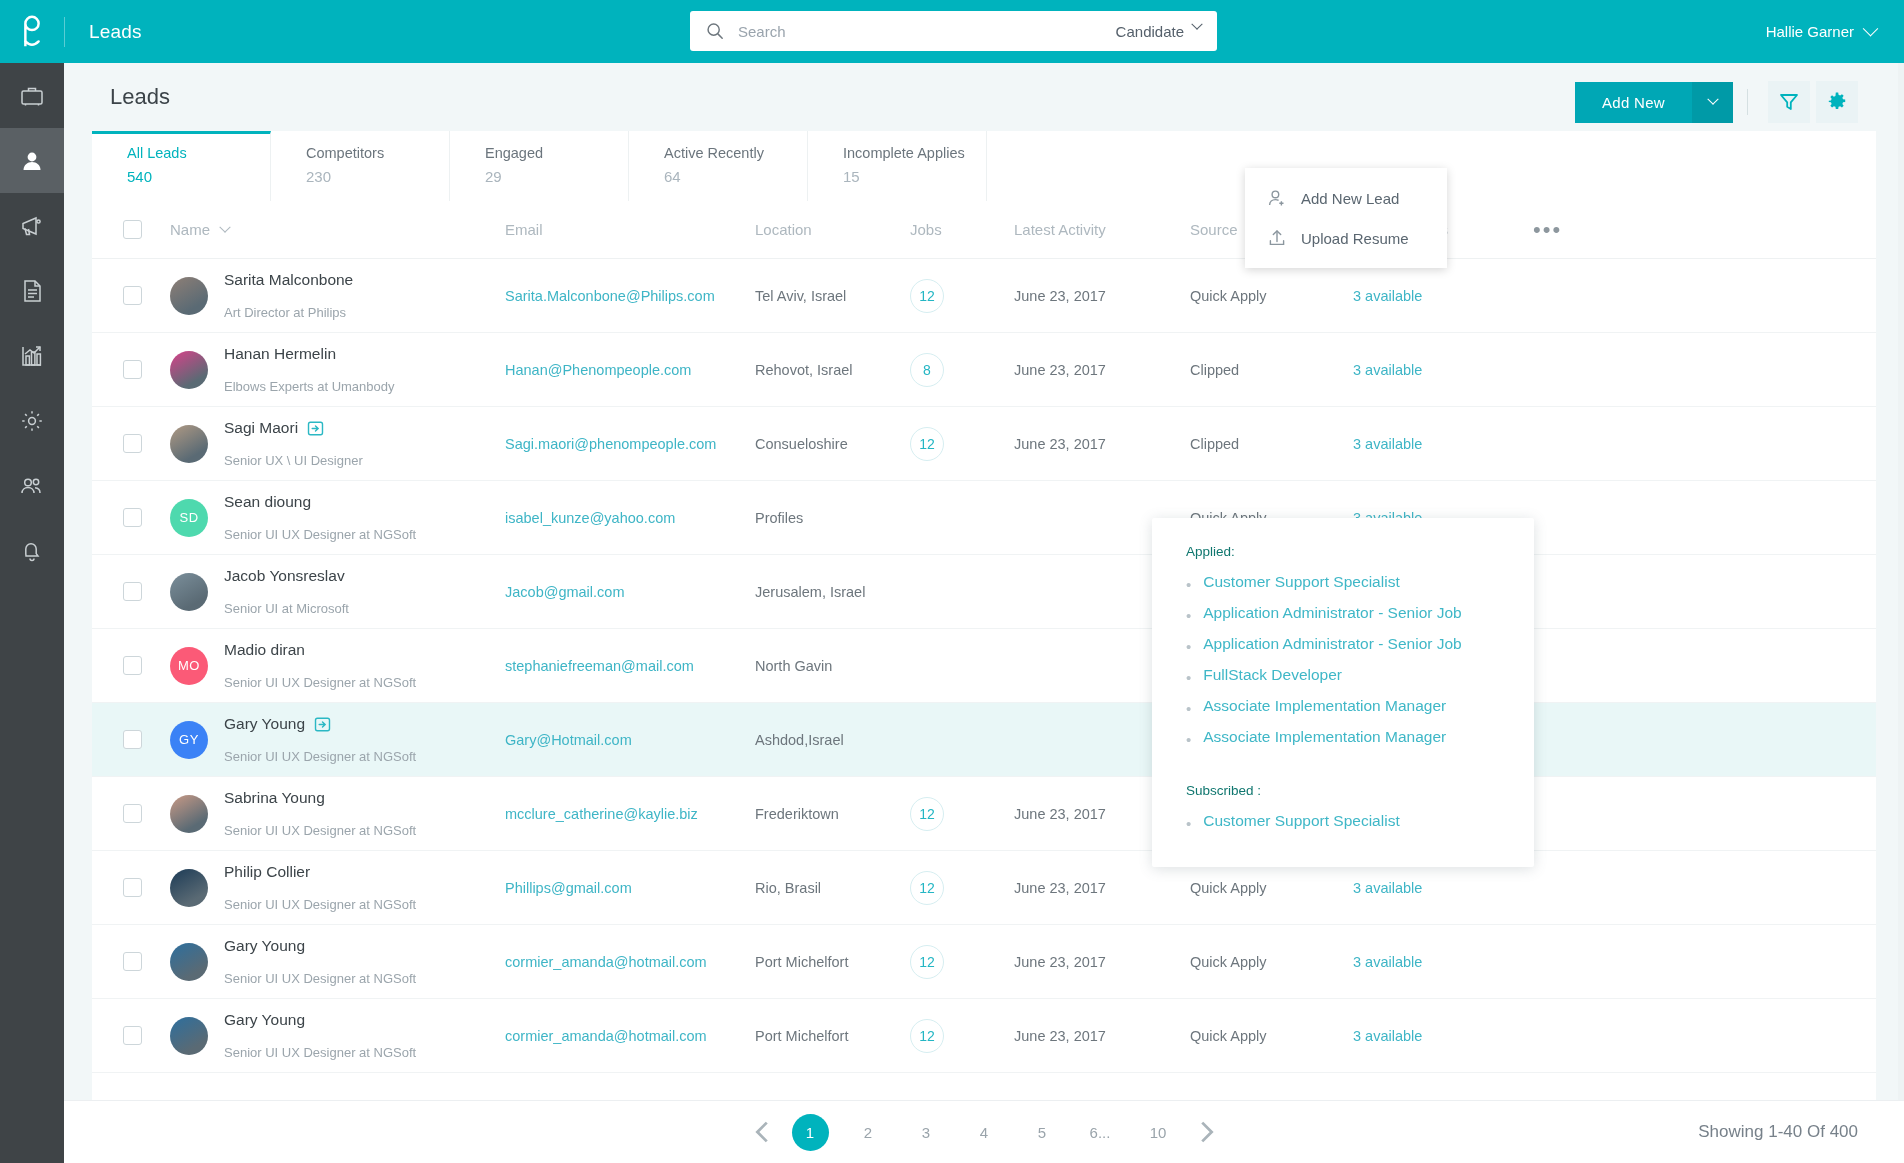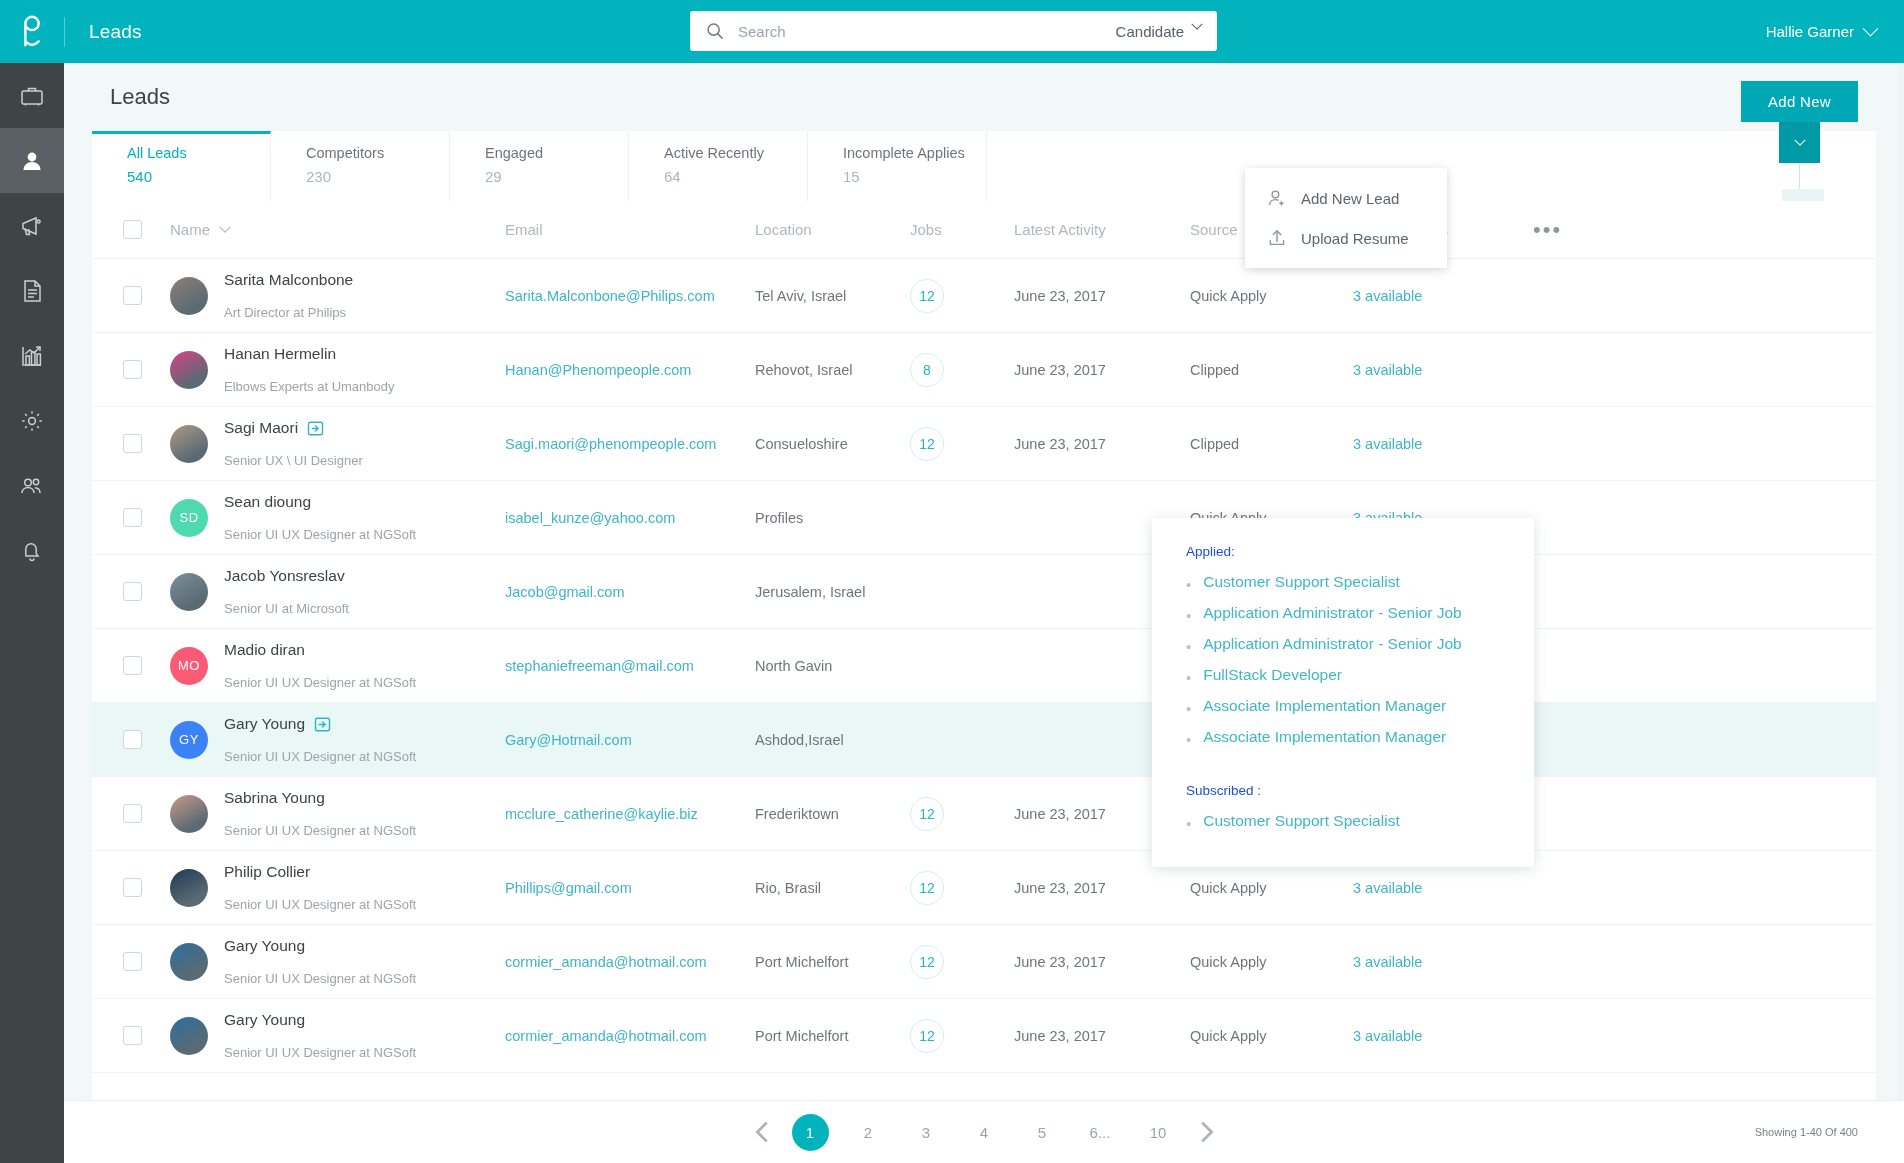--- a/index.html
+++ b/index.html
@@ -74,21 +74,21 @@
     background: #f2f7f8;
   }
   .page-head {
     height: 68px; display:flex; align-items:center;
     padding-left: 46px;
   }
   .page-title { font-size: 22px; color: #3c4449; font-weight: 400; }
 
   .head-actions {
     position: absolute; right: 46px; top: 18px;
-    display: flex; align-items: center; gap: 0; flex-direction: column;
+    display: flex; align-items: center; gap: 0;
   }
   .btn-add {
     height: 41px; background: #00a7b5; color:#fff;
     border: none; font-size: 15px; font-family:"Liberation Sans",sans-serif;
     padding: 0 27px; cursor: pointer; letter-spacing:.3px;
   }
   .btn-add-caret {
     height: 41px; width: 41px; background: #009aa7; border: none; cursor: pointer;
     display:flex; align-items:center; justify-content:center; color:#fff;
   }
@@ -185,21 +185,21 @@
   .dots { color:#8d979e; font-size: 22px; letter-spacing: 2px; cursor:pointer; }
 
   
   .popover {
     position: absolute; left: 1088px; top: 455px;
     width: 382px; background: #fff;
     box-shadow: 0 2px 14px rgba(80,100,110,.20);
     padding: 26px 0 24px 0; z-index: 55;
     border-radius: 2px;
   }
-  .pop-label { font-size: 13.5px; color: #1d4ed8; padding: 0 0 14px 34px; }
+  .pop-label { font-size: 13.5px; color: #0f766e; padding: 0 0 14px 34px; }
   .pop-label.second { padding-top: 24px; }
   .pop-li {
     display:flex; align-items:flex-start; gap: 12px;
     padding: 0 0 12px 34px; font-size: 15.5px; color:#3fb7c7;
     cursor: pointer;
   }
   .bullet { color:#b9c3c9; font-size: 15px; line-height: 1; margin-top: 4px; }
 
   
   .footer {
@@ -212,21 +212,21 @@
   .pager { display:flex; align-items:center; gap: 0; }
   .pg {
     min-width: 37px; height: 37px; border-radius: 50%;
     display:flex; align-items:center; justify-content:center;
     font-size: 15px; color:#9aa4ab; cursor:pointer;
   }
   .pg.cur { background: #00b3bd; color:#fff; }
   .pg-arrow { width: 30px; height: 30px; display:flex; align-items:center; justify-content:center; color:#aab4ba; cursor:pointer; }
   .showing {
     position:absolute; right: 46px;
-    font-size: 11px; color: #77818a;
+    font-size: 17px; color: #77818a;
   }
   .scroll-edge {
     position:absolute; right:0; top:63px; width:6px; height:1100px;
     background:#eef3f4;
   }
 </style>
 </head>
 <body>
 
 <div class="topbar">

